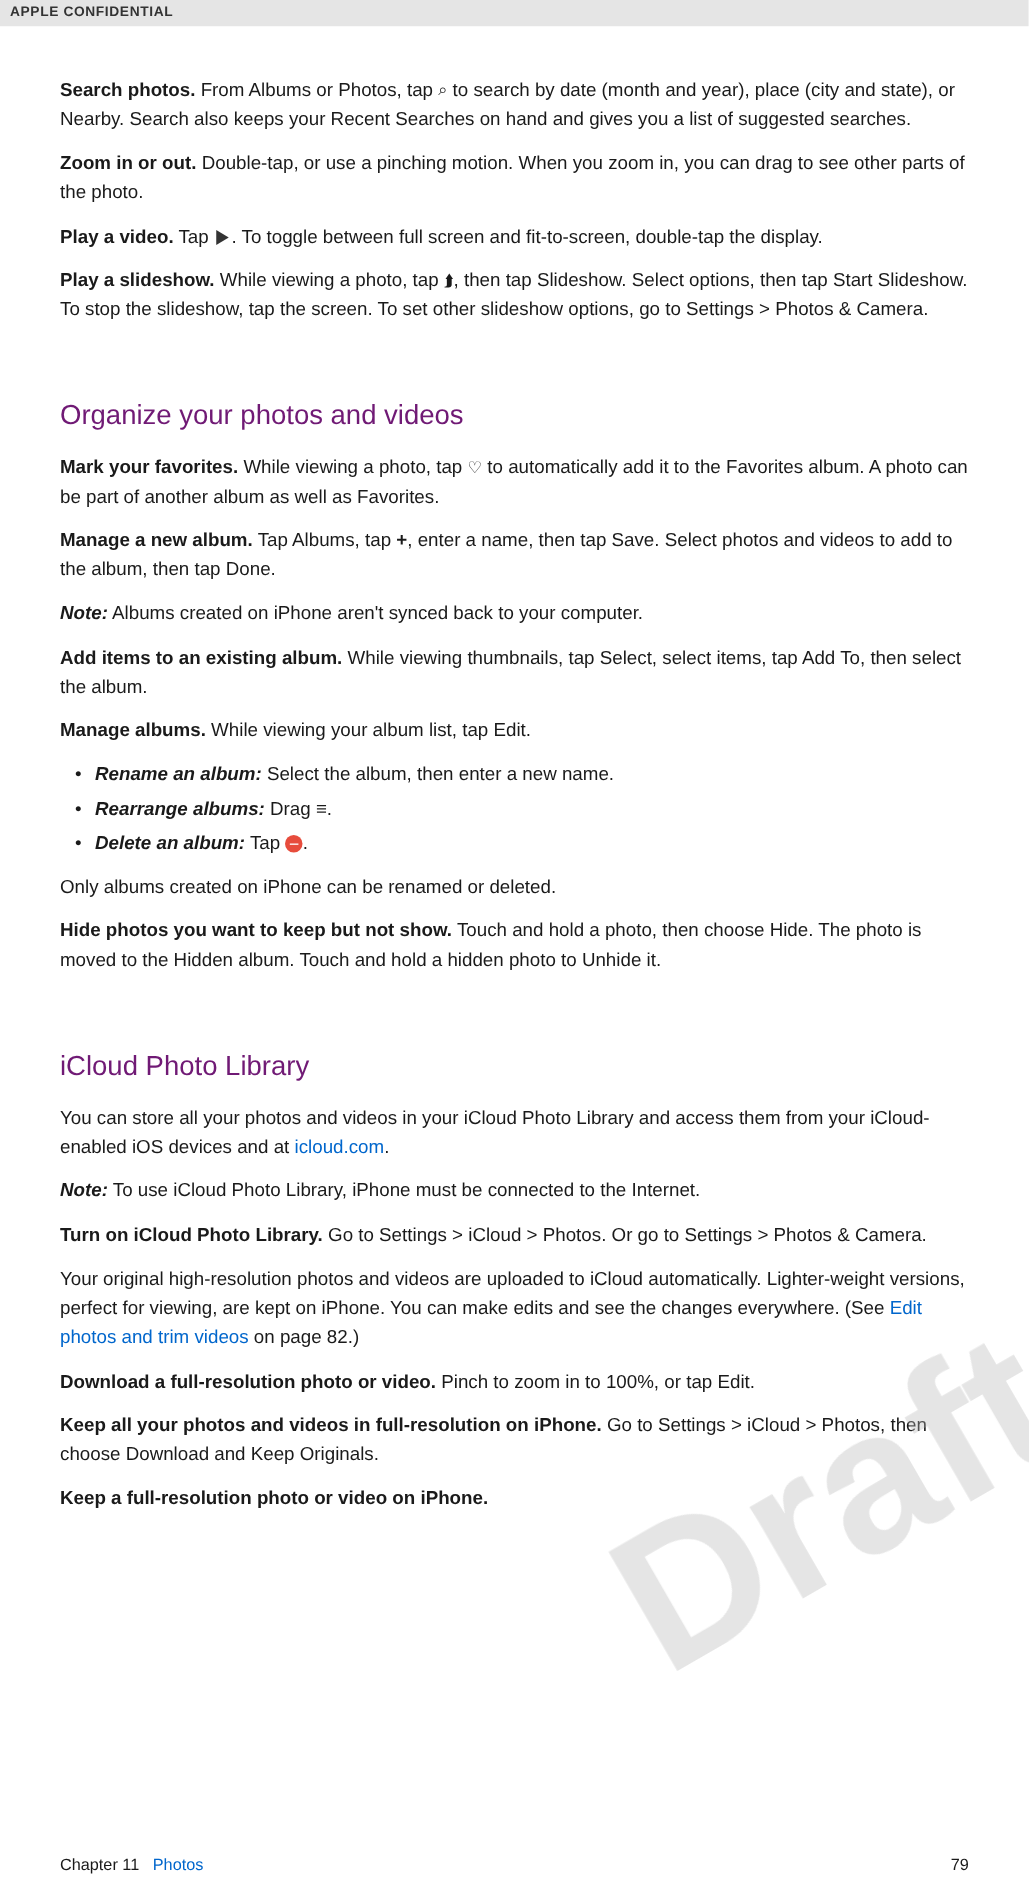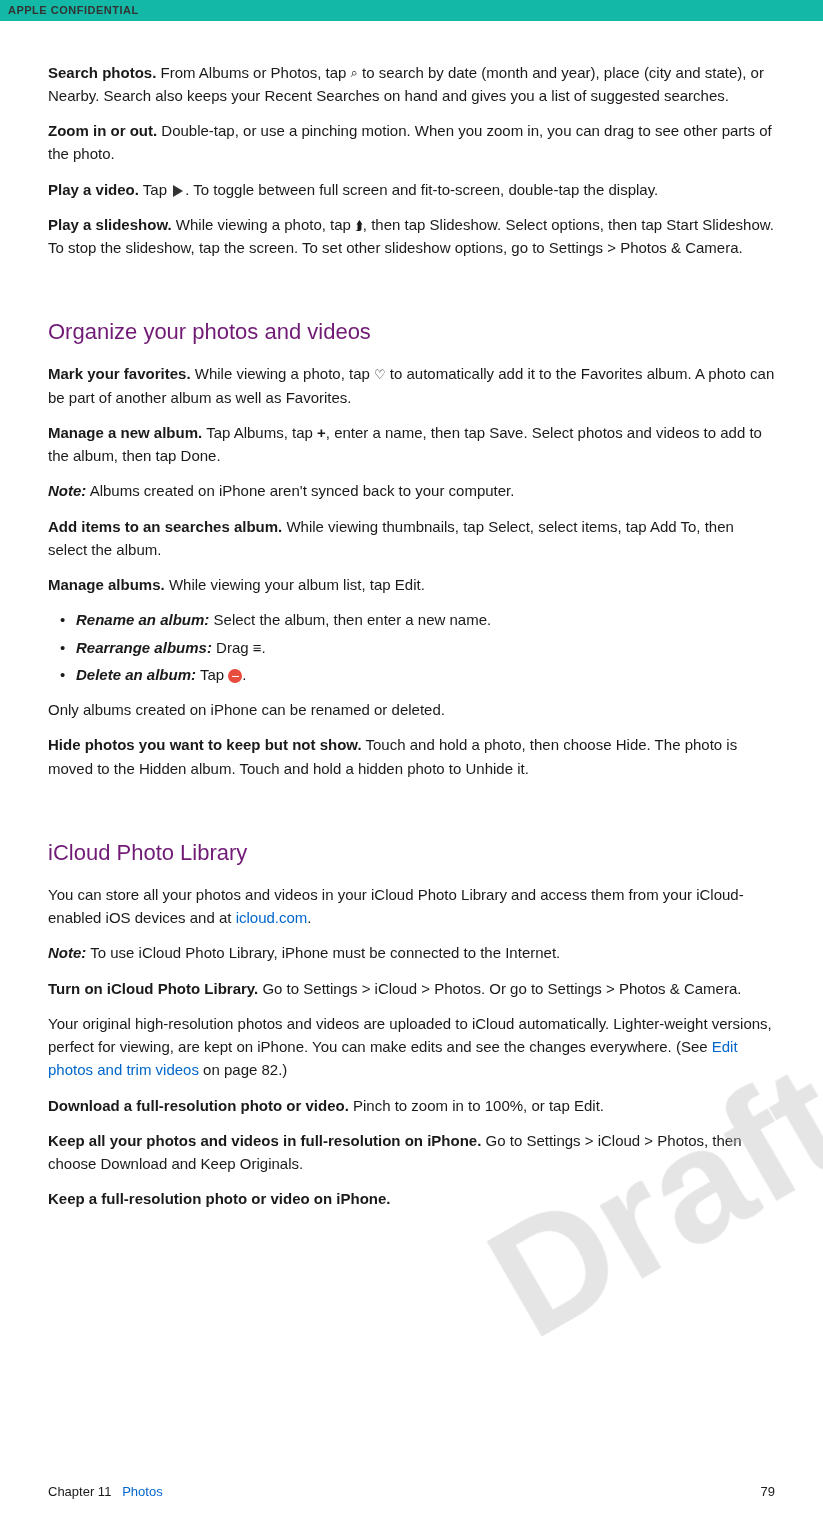--- a/index.html
+++ b/index.html
@@ -8,21 +8,21 @@
       font-size: 15px;
       line-height: 1.5;
       color: #1a1a1a;
       background: #fff;
       width: 823px;
       min-height: 1521px;
       position: relative;
       overflow-x: hidden;
     }
     .confidential-bar {
-      background: #14b8a6;
+      background: #e5e5e5;
       padding: 2px 8px;
       font-size: 11px;
       font-weight: 600;
       color: #333;
       letter-spacing: 0.5px;
     }
     .page-content {
       padding: 24px 48px 60px 48px;
       position: relative;
     }
@@ -144,21 +144,21 @@
   <p>
     <span class="bold-term">Manage a new album.</span>
     <span> Tap Albums, tap <strong>+</strong>, enter a name, then tap Save. Select photos and videos to add to the album, then tap Done.</span>
   </p>
 
   <p class="note-text">
     <span class="bold-term italic-term">Note:</span><span>  Albums created on iPhone aren't synced back to your computer.</span>
   </p>
 
   <p>
-    <span class="bold-term">Add items to an searches album.</span>
+    <span class="bold-term">Add items to an existing album.</span>
     <span> While viewing thumbnails, tap Select, select items, tap Add To, then select the album.</span>
   </p>
 
   <p>
     <span class="bold-term">Manage albums.</span>
     <span> While viewing your album list, tap Edit.</span>
   </p>
 
   <ul class="bullet-list">
     <li>

